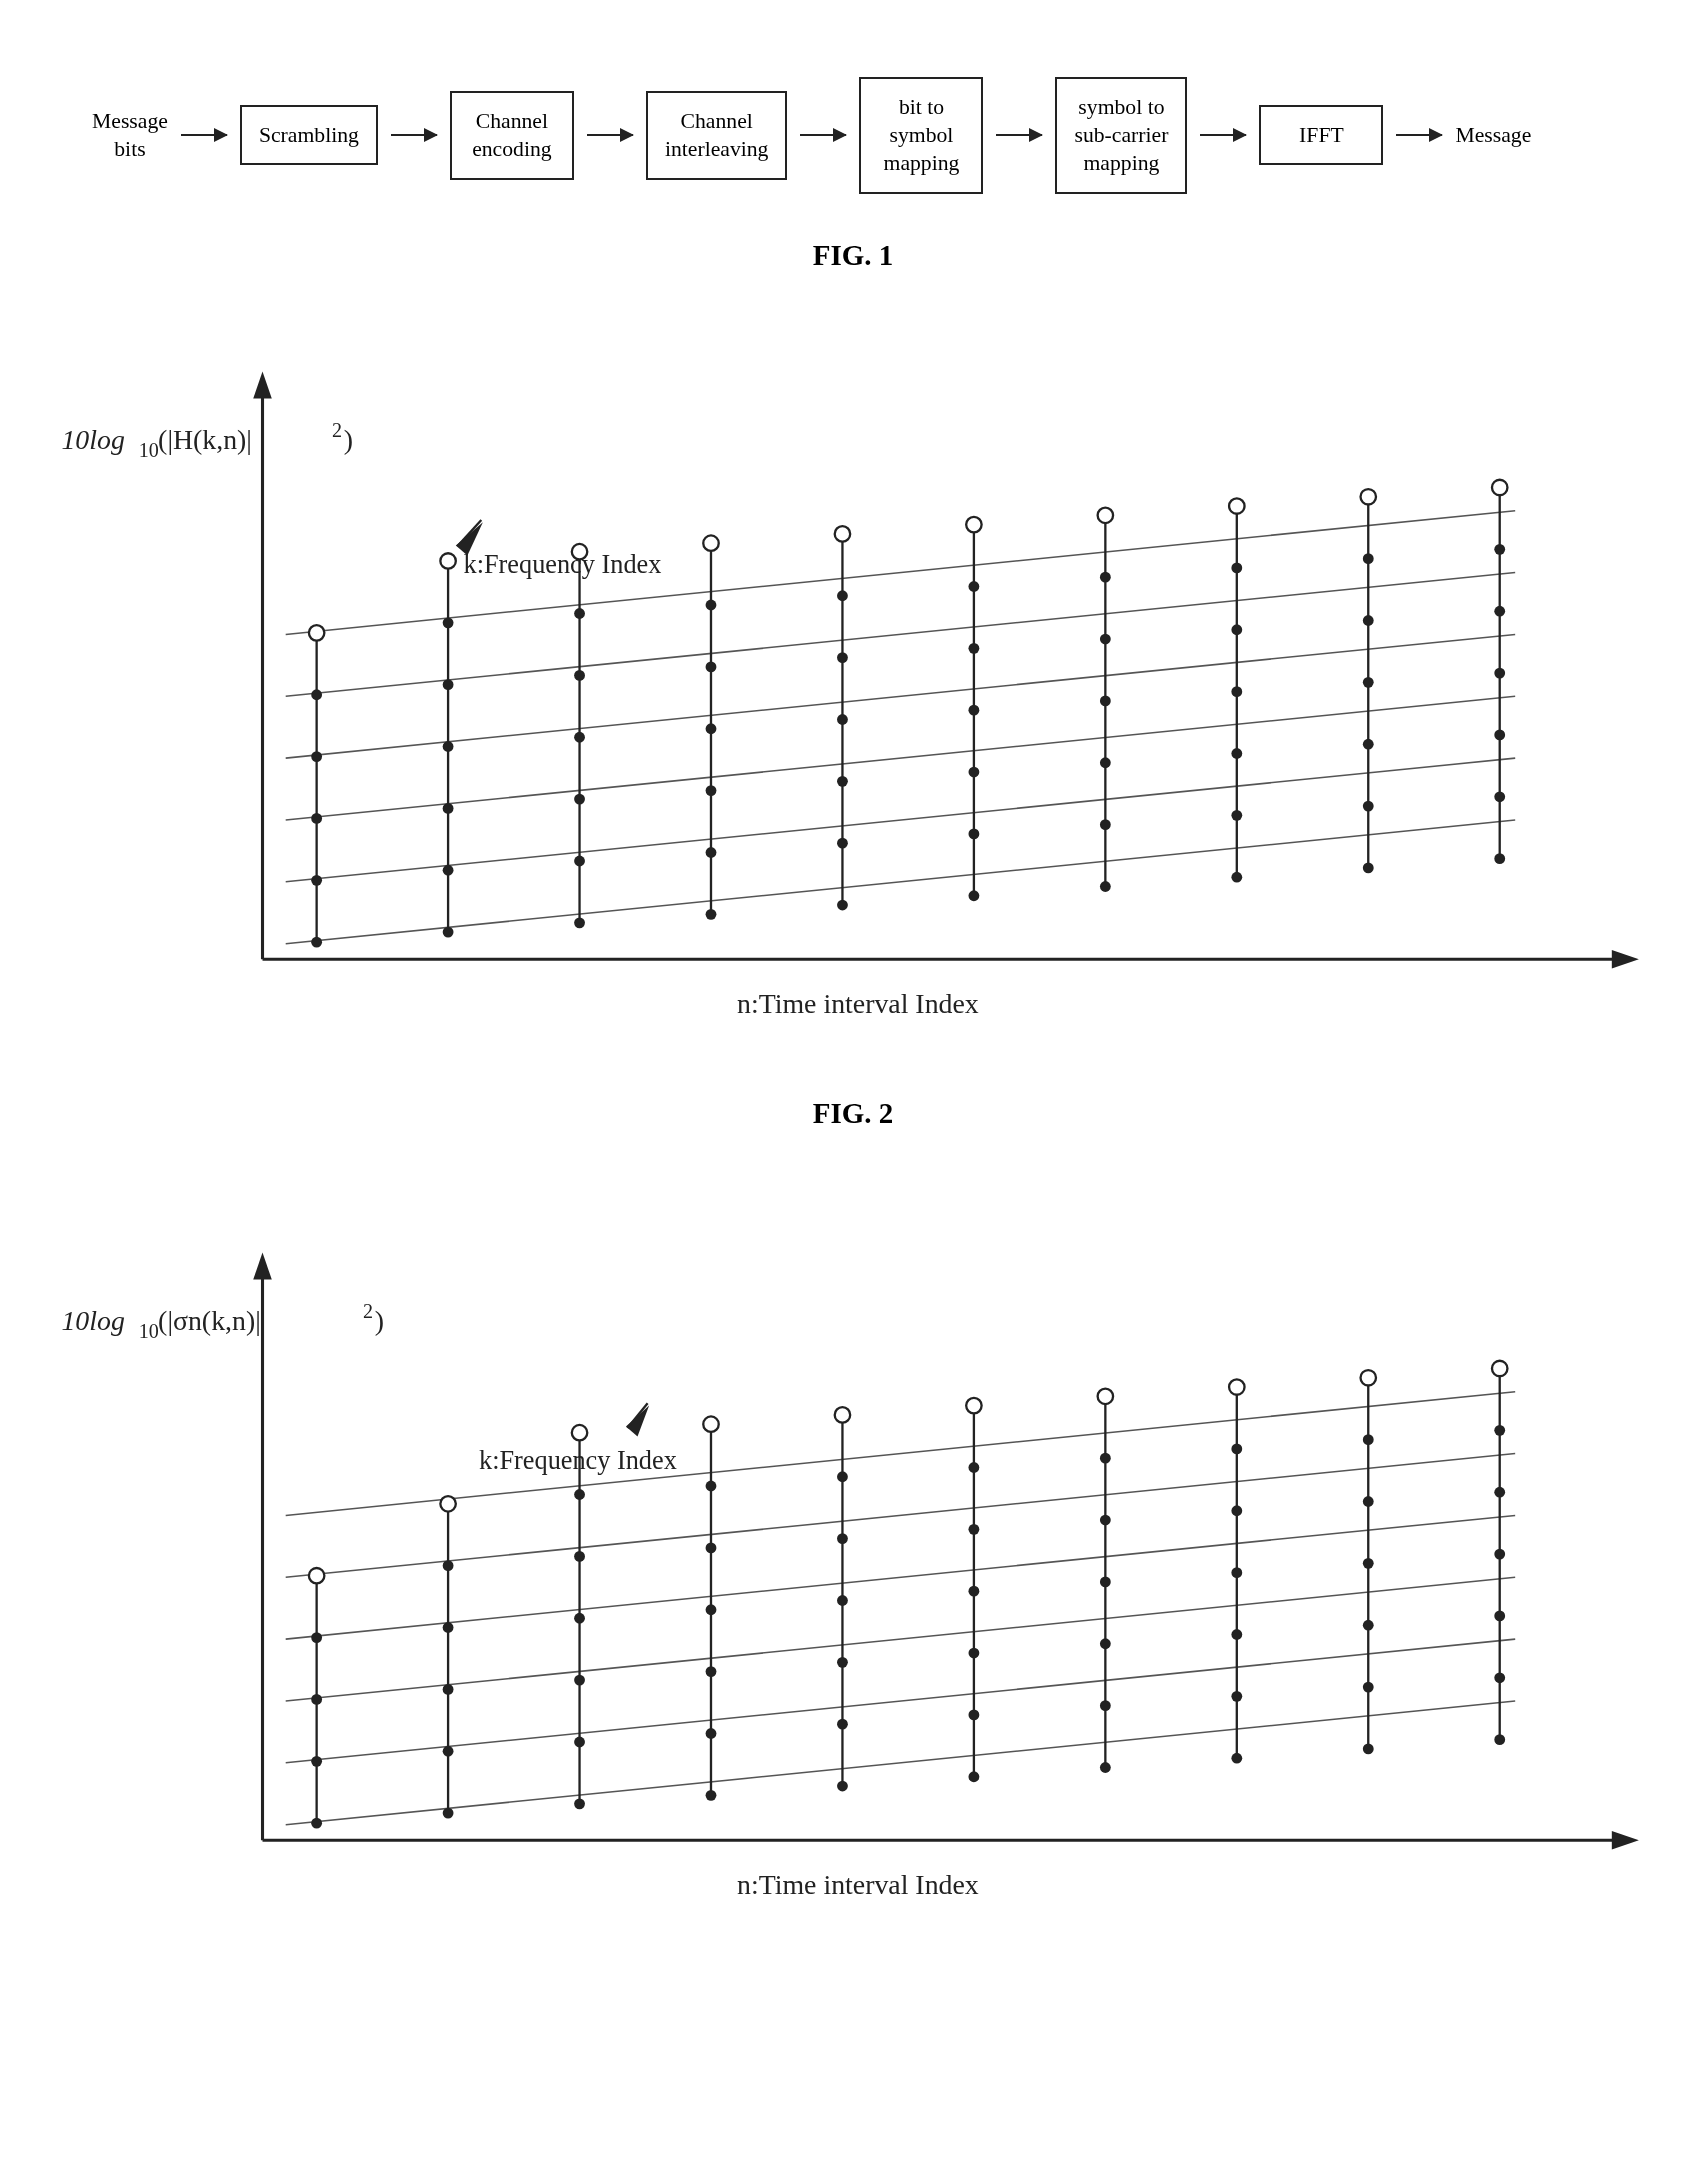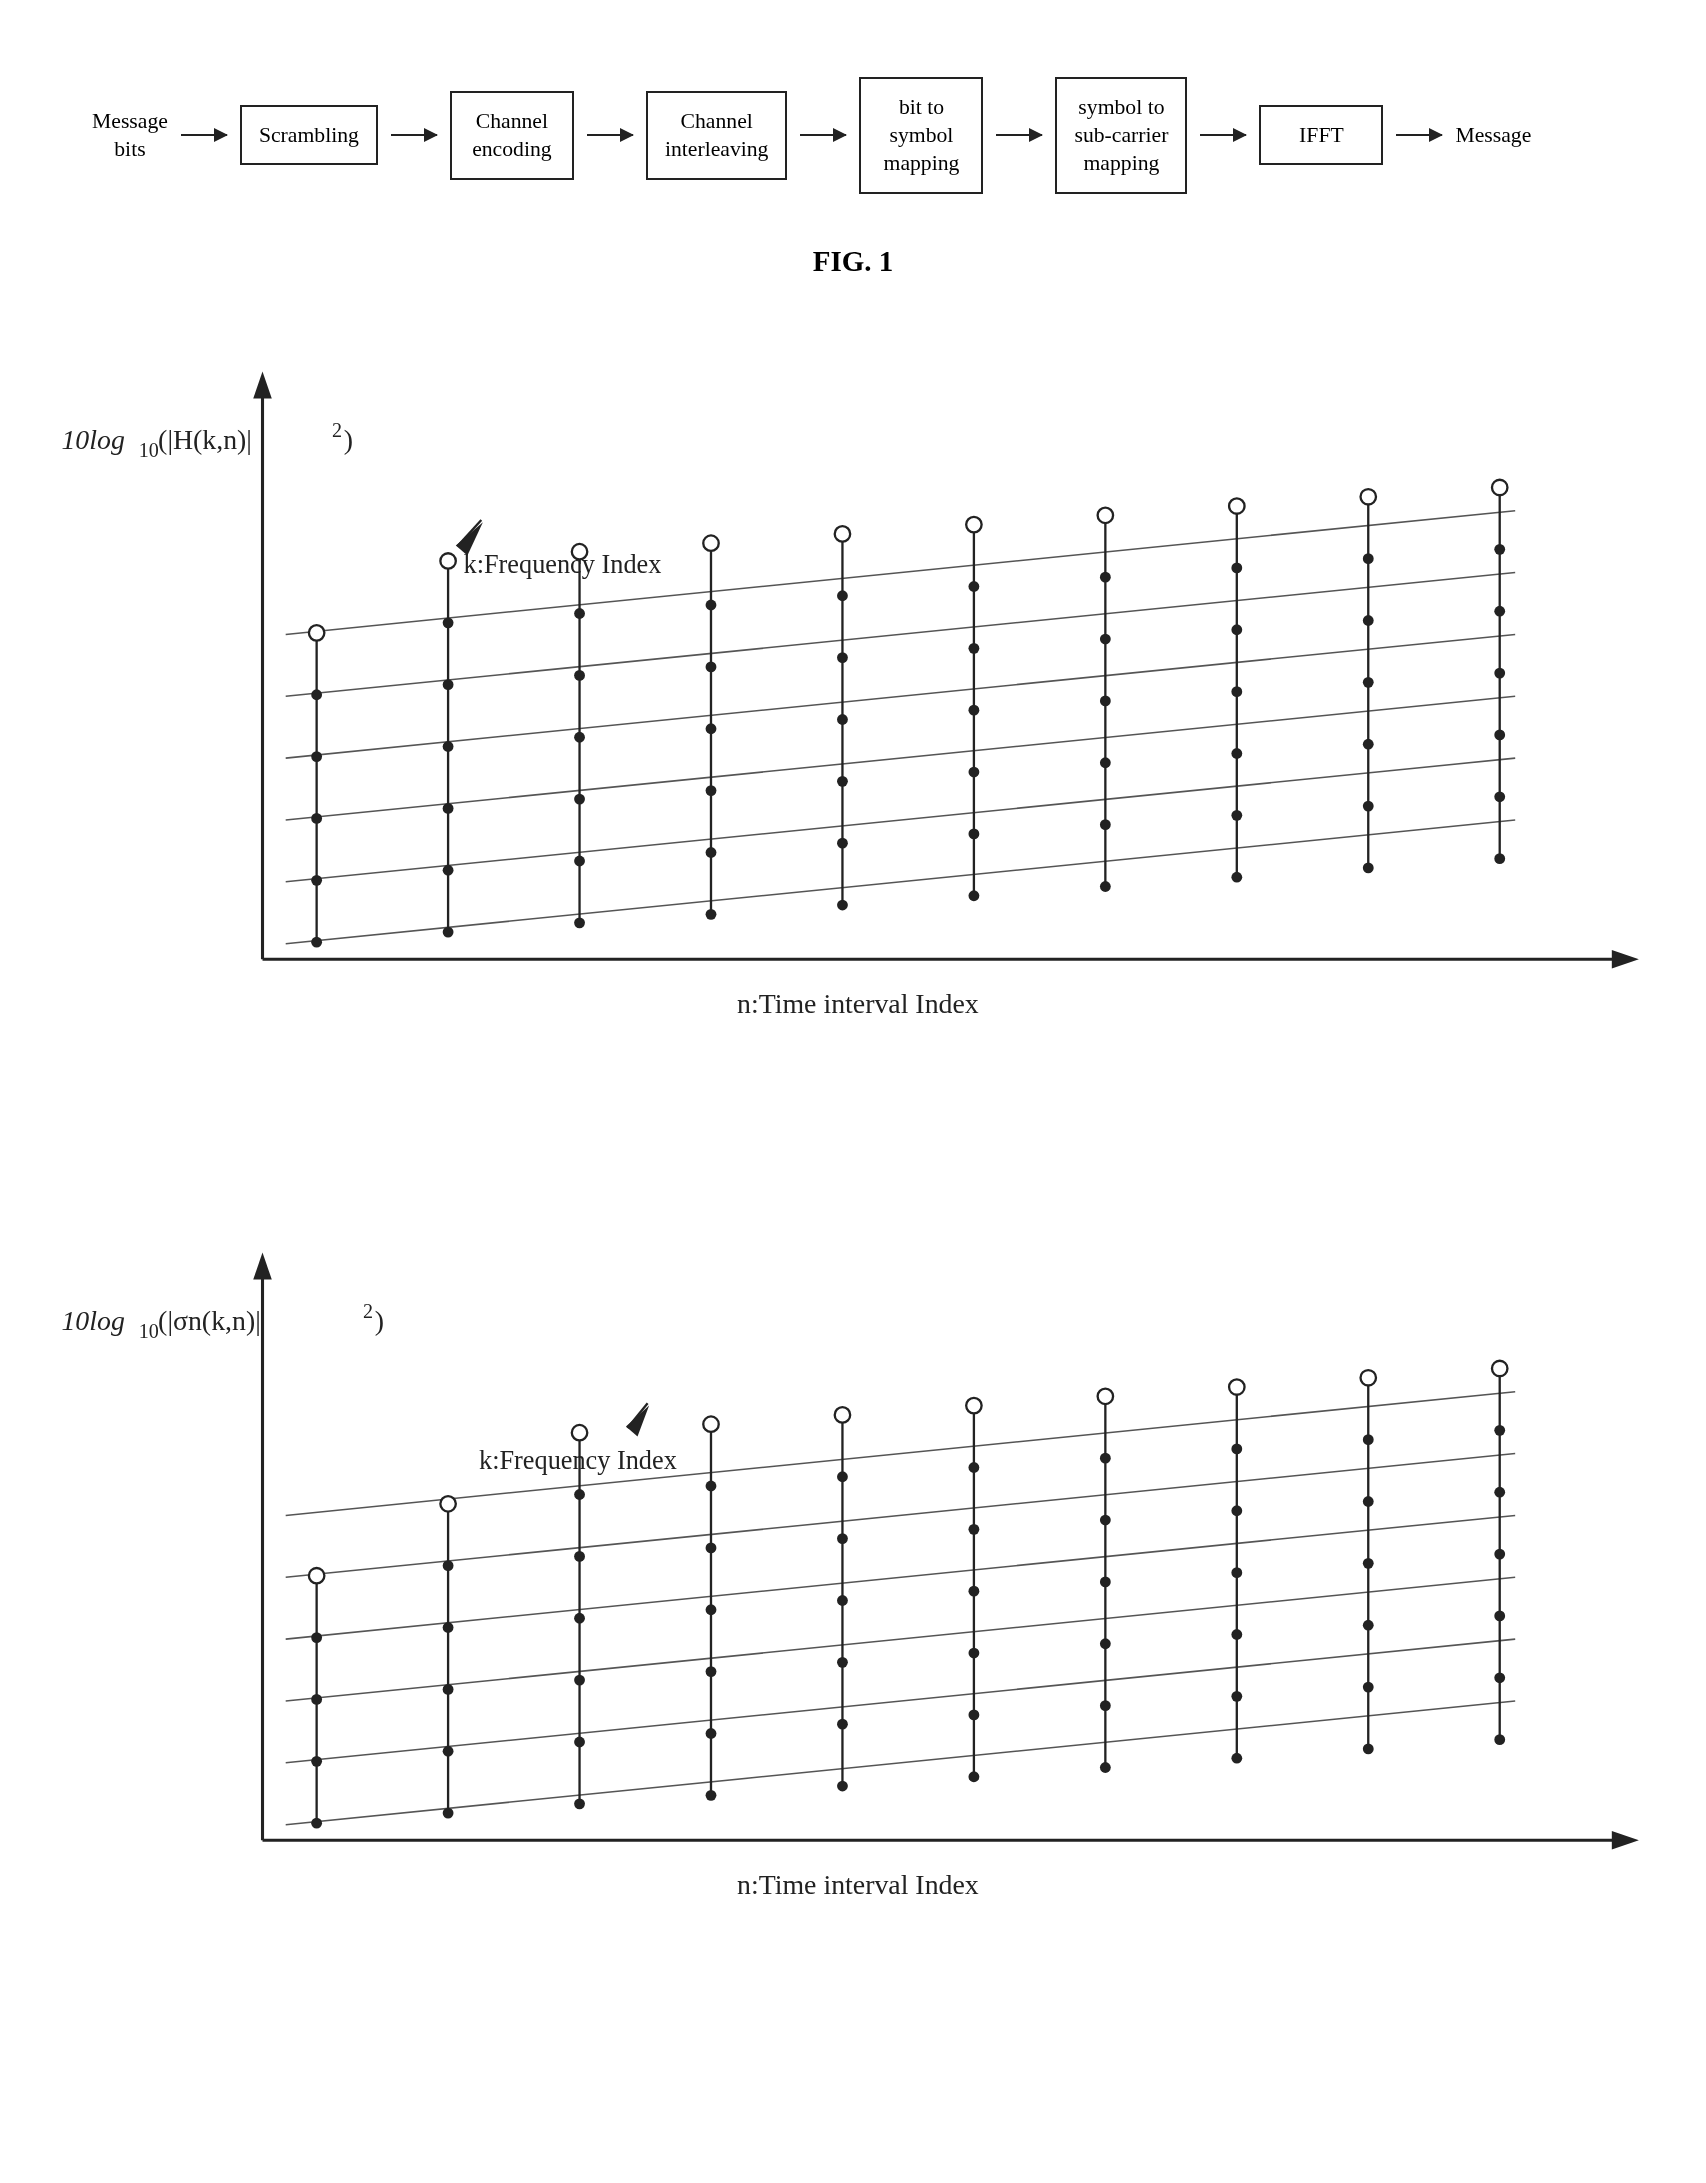--- a/index.html
+++ b/index.html
@@ -59,21 +59,21 @@
       top: -6.2px;
       border-left: 14px solid #222;
       border-top: 7.7px solid transparent;
       border-bottom: 7.7px solid transparent;
     }
 
     .fig-caption {
       text-align: center;
       font-size: 29px;
       font-weight: bold;
-      margin-top: 20px;
+      margin-top: 14px;
     }
 
     
     .chart-section {
       position: absolute;
       left: 46px;
       right: 46px;
     }
 
     svg.chart {
@@ -233,20 +233,21 @@
     <circle cx="1880" cy="530" r="7" fill="#222"></circle>
     <circle cx="1880" cy="450" r="7" fill="#222"></circle>
     <circle cx="1880" cy="370" r="7" fill="#222"></circle>
     <circle cx="1880" cy="290" r="7" fill="#222"></circle>
     <circle cx="1880" cy="210" r="10" fill="white" stroke="#222" stroke-width="3"></circle>
 
     <polygon points="565,255 530,285 545,298" fill="#222"></polygon>
     <line x1="563" y1="252" x2="532" y2="286" stroke="#222" stroke-width="3"></line>
 
   </svg>
+  <div class="fig-caption">FIG. 2</div>
 </div>
 
 <div class="chart-section fig3-section">
   <svg class="chart" width="1613" height="758" viewBox="0 0 2086 980">
 
     <text x="20" y="160" font-family="Times New Roman" font-size="36" font-style="italic" fill="#222">10log</text>
     <text x="120" y="170" font-family="Times New Roman" font-size="26" fill="#222">10</text>
     <text x="145" y="160" font-family="Times New Roman" font-size="36" fill="#222">(|σn(k,n)|</text>
     <text x="410" y="145" font-family="Times New Roman" font-size="26" fill="#222">2</text>
     <text x="425" y="160" font-family="Times New Roman" font-size="36" fill="#222">)</text>

